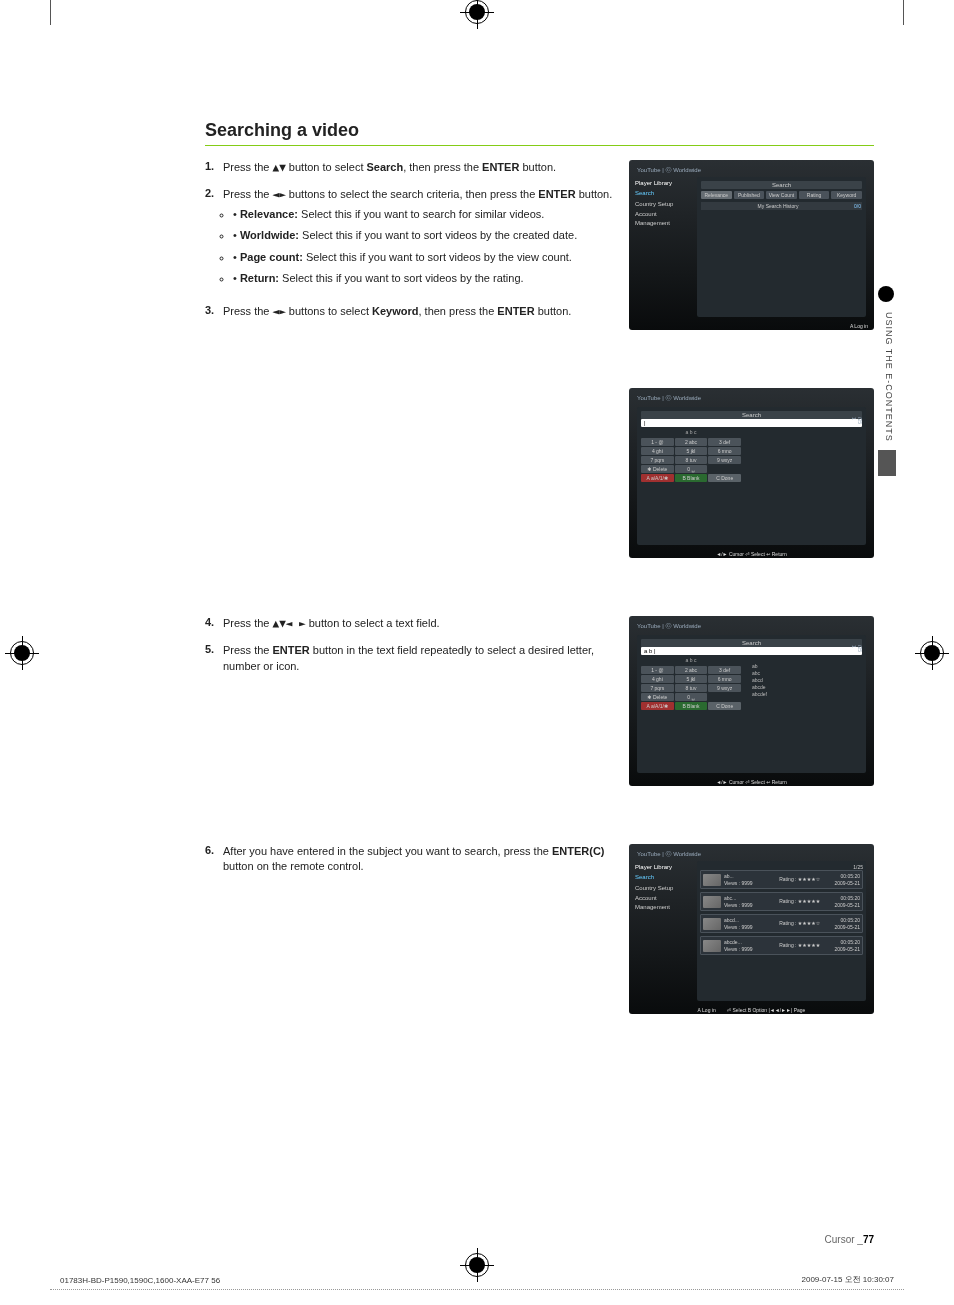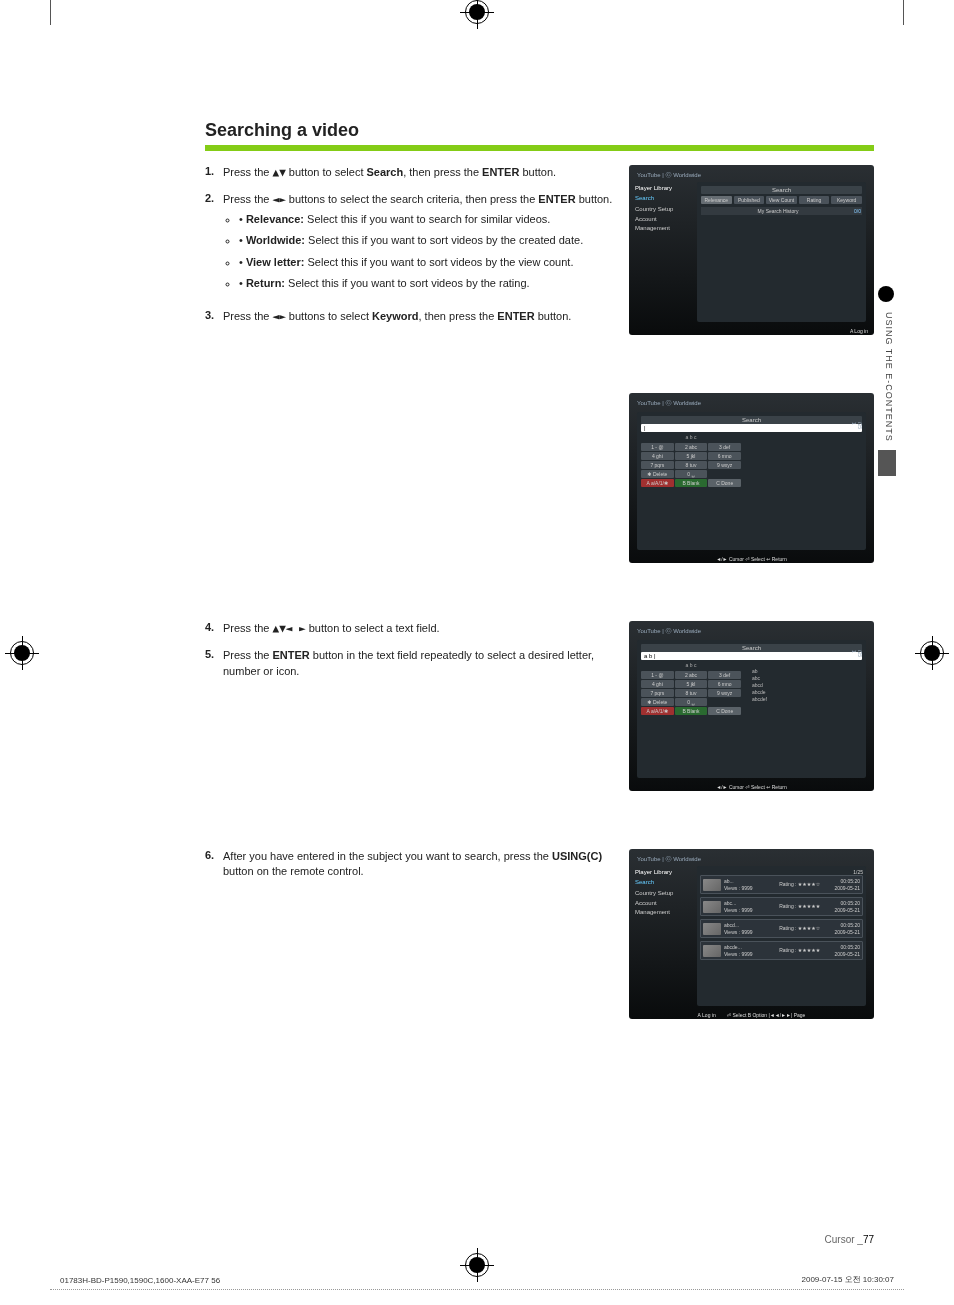--- a/index.html
+++ b/index.html
@@ -10,29 +10,29 @@
   .crop-mark-right { position: absolute; top: 50%; right: 10px; transform: translateY(-50%); }
   .crop-circle { width: 24px; height: 24px; border-radius: 50%; border: 1px solid #000; position: relative; }
   .crop-inner { position:absolute; inset:3px; border-radius:50%; background:#000; }
   .crop-cross-h { position:absolute; top:50%; left:-6px; right:-6px; height:1px; background:#000; }
   .crop-cross-v { position:absolute; left:50%; top:-6px; bottom:-6px; width:1px; background:#000; }
   .hairline-top-left { position:absolute; top:0; left:50px; width:1px; height:25px; background:#555; }
   .hairline-top-right { position:absolute; top:0; right:50px; width:1px; height:25px; background:#555; }
   .hairline-bottom { position:absolute; bottom:15px; left:50px; right:50px; border-bottom:1px dotted #999; }
 
   .content { position: relative; padding-top: 80px; padding-left: 145px; padding-right: 20px; }
-  h2 { font-size: 18px; font-weight: bold; border-bottom: 6px solid #84cc16; padding-bottom: 4px; margin-bottom: 14px; }
+  h2 { font-size: 18px; font-weight: bold; border-bottom: 1px solid #84cc16; padding-bottom: 4px; margin-bottom: 14px; }
   .cols { display: flex; gap: 12px; }
   .left { flex: 1; }
   .right { width: 245px; }
   ol { list-style: none; }
   ol > li { margin-bottom: 12px; display: flex; }
   .num { font-weight: bold; width: 18px; flex-shrink:0; }
   .txt { flex: 1; line-height: 1.4; }
-  .bullets { margin-left: 16px; margin-top: 4px; }
+  .bullets { margin-left: 10px; margin-top: 4px; }
   .bullets li { margin-bottom: 6px; line-height:1.4; }
   .arrow { font-family: monospace; }
   .screenshot { background: linear-gradient(#2a2f33,#090b0c); border-radius: 3px; color:#ccc; font-size:6px; padding:4px; margin-bottom: 28px; height: 170px; overflow:hidden; position:relative; }
   .ss-header { color:#9ab; font-size:6px; padding:2px 4px; }
   .ss-body { display:flex; height: calc(100% - 22px); }
   .ss-sidebar { width: 60px; padding:2px; line-height:1.4; }
   .ss-sidebar div { margin-bottom:2px; }
   .ss-main { flex:1; background:#232a2f; margin:0 4px; border-radius:2px; padding:4px; position:relative; }
   .ss-search-title { background:#3a4248; text-align:center; padding:1px; font-size:6px; border-radius:1px; }
   .tabs-row { display:flex; gap:2px; margin-top:2px; }
@@ -58,21 +58,21 @@
   .thumb { width:18px; height:12px; background: linear-gradient(135deg,#888,#666); border-radius:1px; }
   .res-mid { flex:1; font-size:5px; line-height:1.3; }
   .res-right { text-align:right; font-size:5px; color:#ccc; line-height:1.3; }
 
   .side-tab { position:absolute; right:-2px; top: 246px; width: 18px; height: 388px; display:flex; flex-direction:column; }
   .side-dot { width:16px; height:16px; border-radius:50%; background:#000; margin-bottom:6px; }
   .side-label { writing-mode: vertical-rl; text-orientation: mixed; font-size:9px; letter-spacing:1px; color:#444; padding:4px 2px; }
   .side-dark { background:#555; width:18px; height:26px; margin-top:4px; }
 
   .footer-pg { position:absolute; bottom:60px; right:80px; font-size:10px; color:#666; }
-  .footer-pg .n { font-weight:normal; color:#000;margin-top:16px; }
+  .footer-pg .n { font-weight:bold; color:#000;margin-top:16px; }
   .print-footer-left { position:absolute; bottom:20px; left:60px; font-size:8px; color:#333; }
   .print-footer-right { position:absolute; bottom:20px; right:60px; font-size:8px; color:#333;text-align:right; }
   .step-block { margin-bottom: 30px; }
 </style>
 </head>
 <body>
 
 <div class="hairline-top-left"></div>
 <div class="hairline-top-right"></div>
 <div class="crop-mark-top">
@@ -115,21 +115,21 @@
             <span class="num">1.</span>
             <span class="txt">Press the <span class="arrow">▲▼</span>  button to select <b>Search</b>, then press the <b>ENTER</b> button.</span>
           </li>
           <li>
             <span class="num">2.</span>
             <span class="txt">
               Press the <span class="arrow">◄►</span> buttons to select the search criteria, then press the <b>ENTER</b> button.
               <ul class="bullets">
                 <li>• <b>Relevance:</b> <span>Select this if you want to search for similar videos.</span></li>
                 <li>• <b>Worldwide:</b> <span>Select this if you want to sort videos by the created date.</span></li>
-                <li>• <b>View letter:</b> <span>Select this if you want to sort videos by the view count.</span></li>
+                <li>• <b>Page count:</b> <span>Select this if you want to sort videos by the view count.</span></li>
                 <li>• <b>Return:</b> <span>Select this if you want to sort videos by the rating.</span></li>
               </ul>
             </span>
           </li>
           <li>
             <span class="num">3.</span>
             <span class="txt">Press the <span class="arrow">◄►</span> buttons to select <b>Keyword</b>, then press the <b>ENTER</b> button.</span>
           </li>
         </ol>
       </div>
@@ -240,21 +240,21 @@
           <div class="ss-footer2">◄/► Cursor  ⏎ Select  ↩ Return</div>
         </div>
       </div>
     </div>
 
     <div class="cols step-block">
       <div class="left">
         <ol>
           <li>
             <span class="num">6.</span>
-            <span class="txt">After you have entered in the subject you want to search, press the <b>USING(C)</b> button on the remote control.</span>
+            <span class="txt">After you have entered in the subject you want to search, press the <b>ENTER(C)</b> button on the remote control.</span>
           </li>
         </ol>
       </div>
       <div class="right">
         <div class="screenshot">
           <div class="ss-header">YouTube | ⓒ Worldwide</div>
           <div class="ss-body">
             <div class="ss-sidebar">
               <div style="color:#fff;">Player Library</div>
               <div style="color:#6cf;">Search</div>

